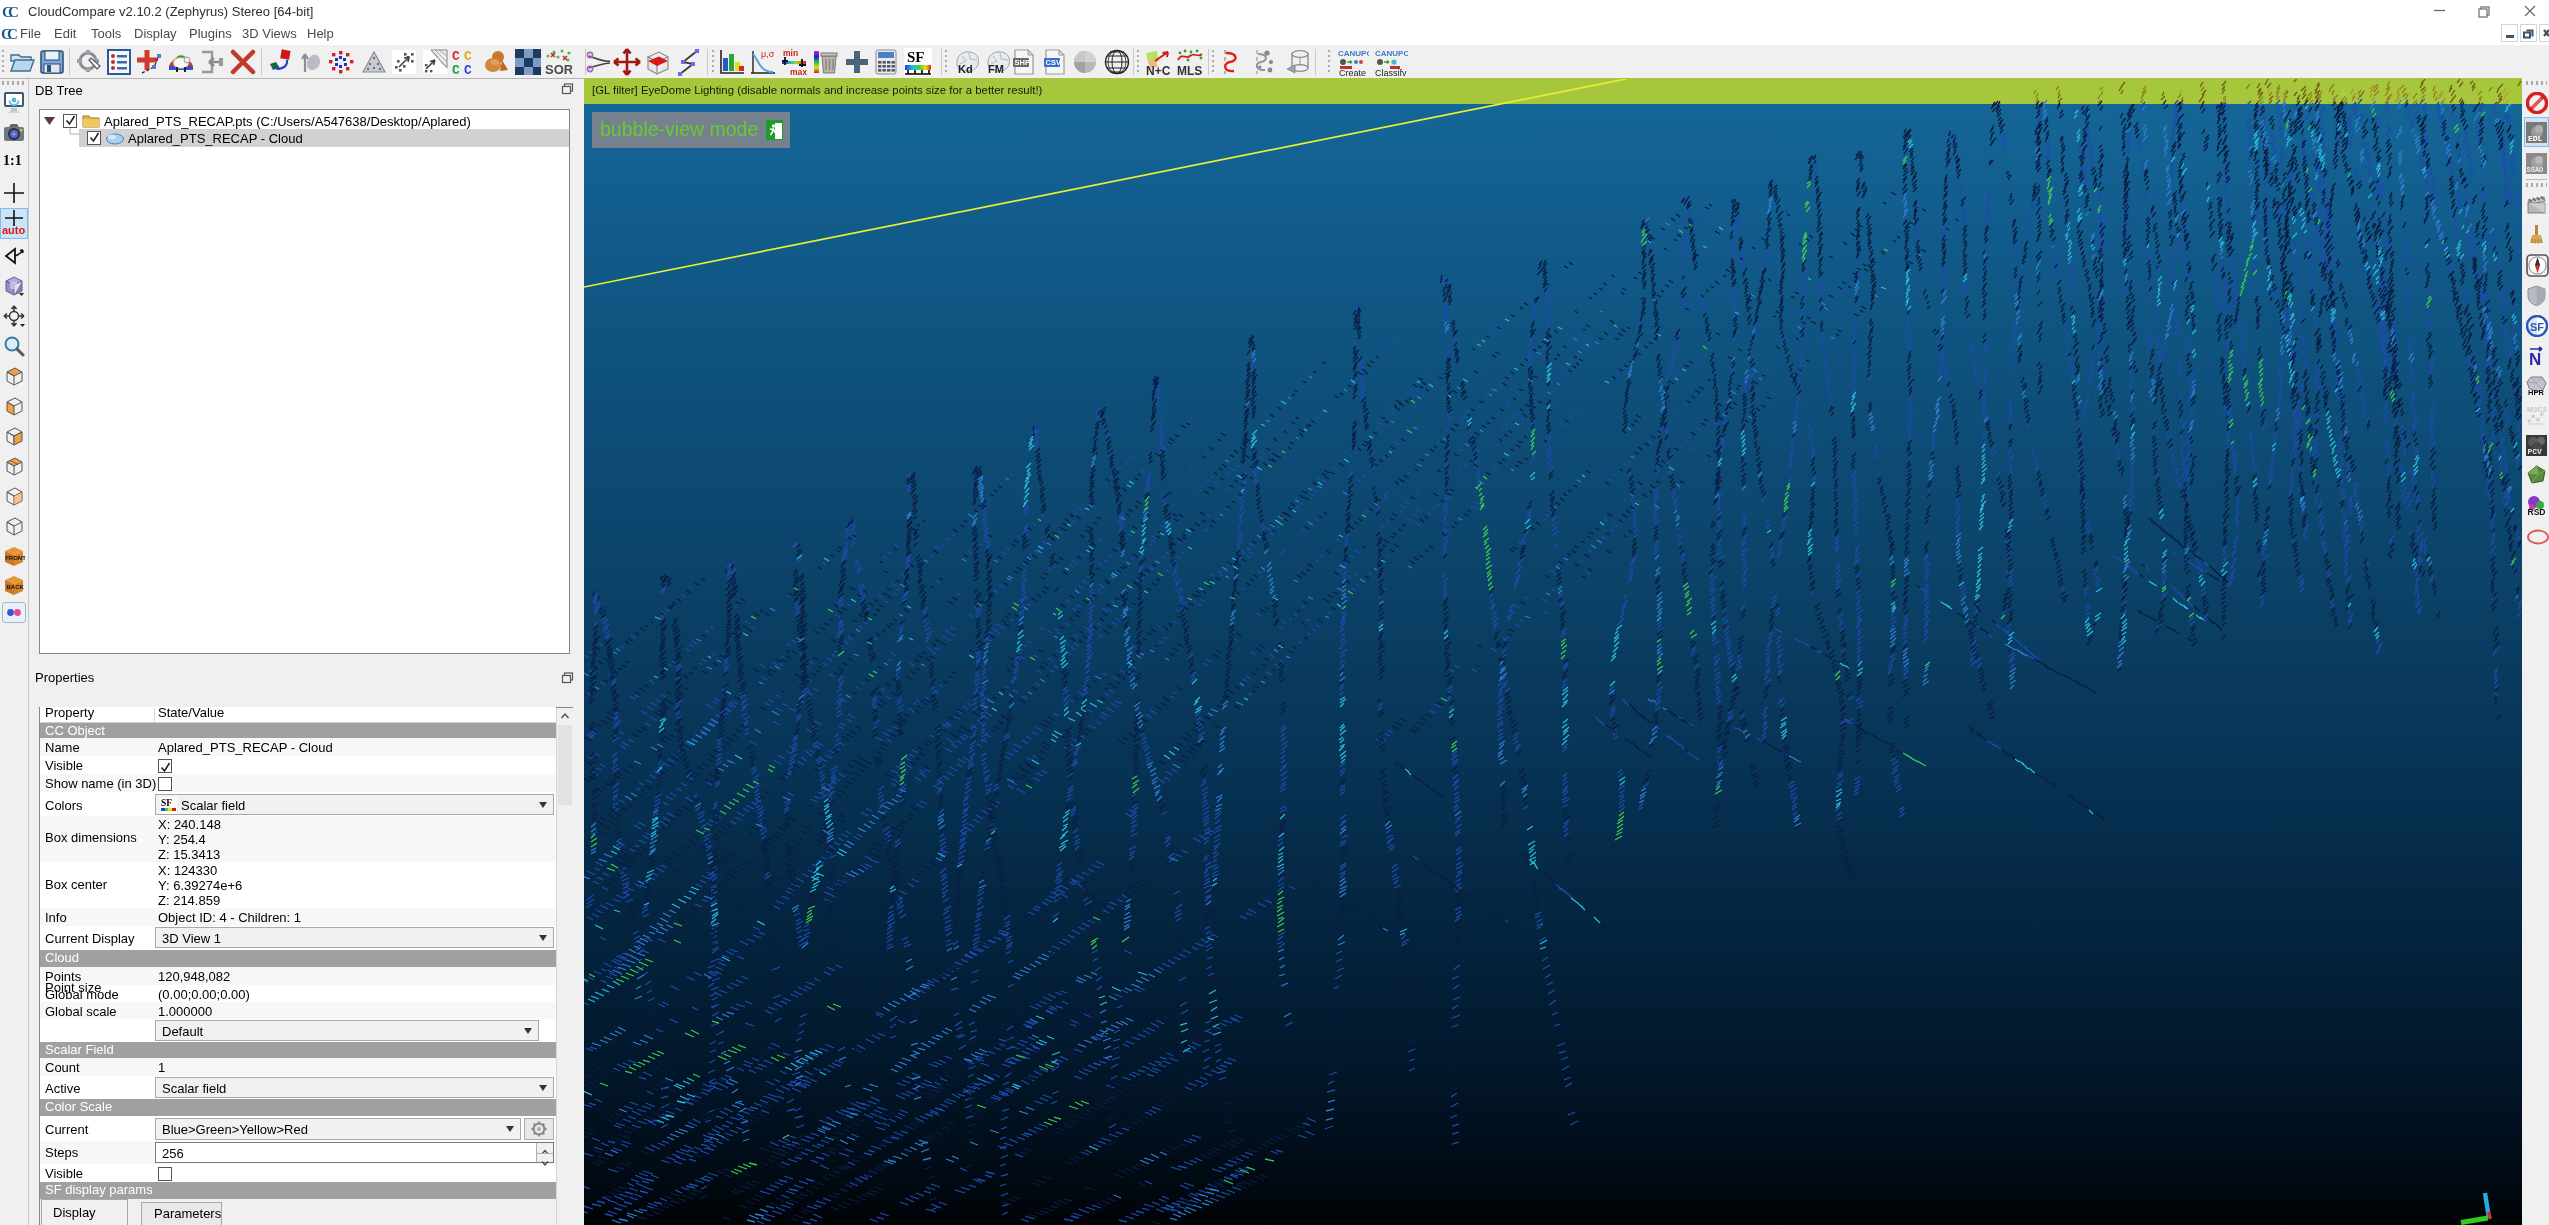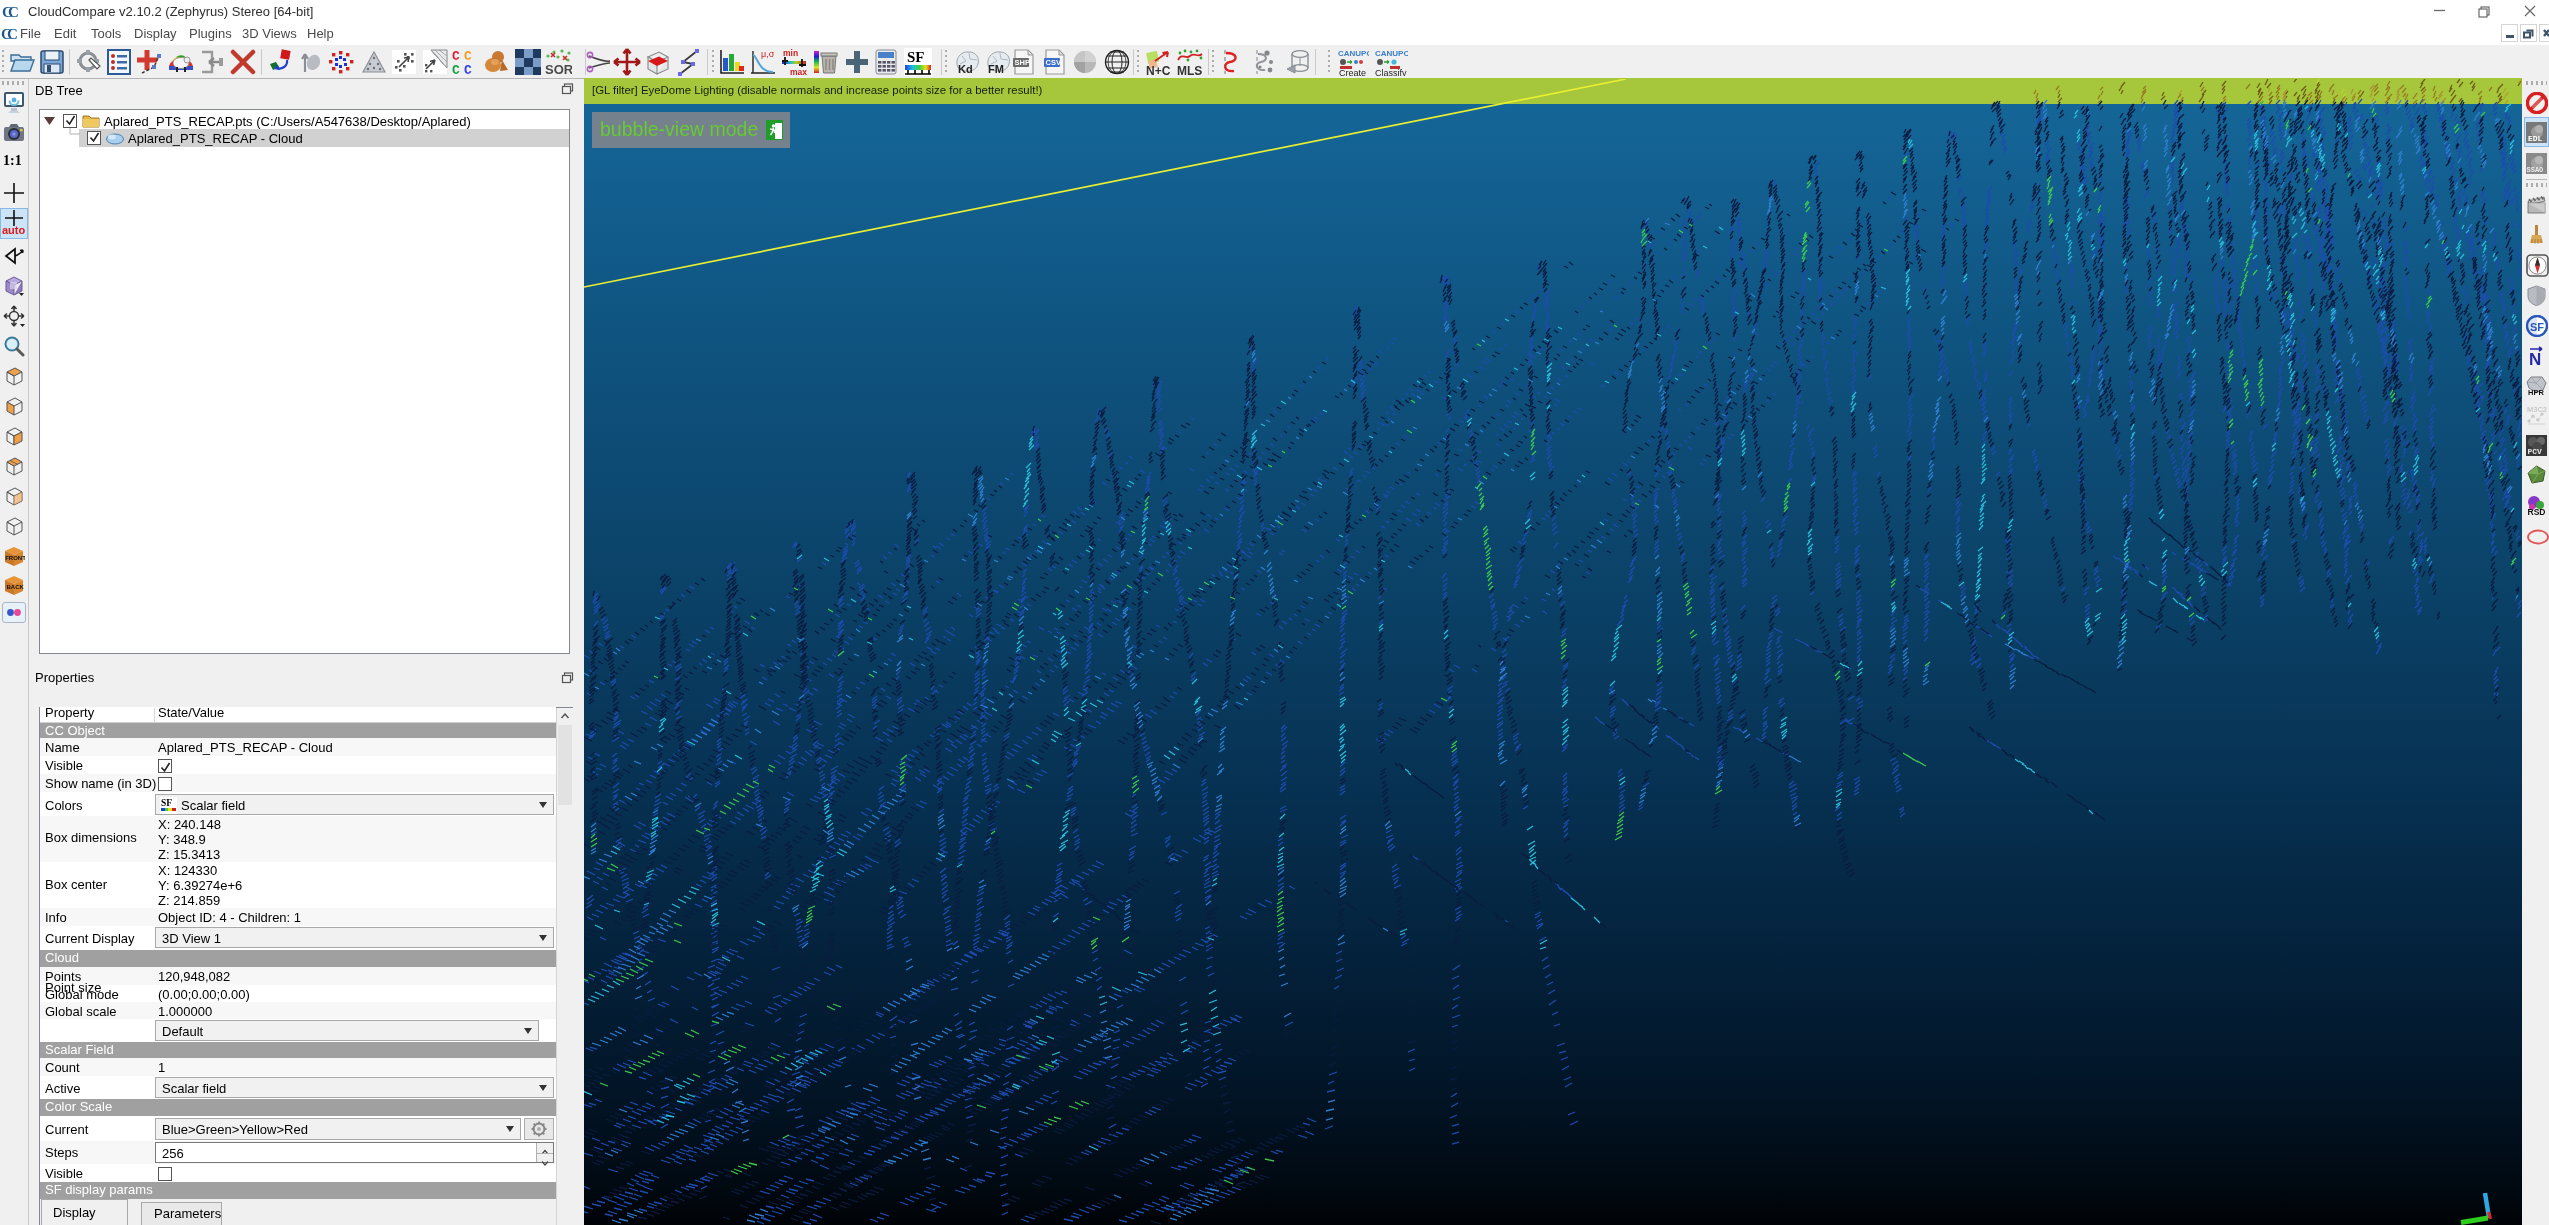--- a/index.html
+++ b/index.html
@@ -714,21 +714,21 @@
         <rect x="1" y="11" width="11" height="3" fill="#e8e020"></rect>
         <rect x="1" y="11" width="7" height="3" fill="#40d040"></rect>
         <rect x="1" y="11" width="4" height="3" fill="#2040e0"></rect>
       </svg>
       <span style="position:absolute;left:25px;top:3px">Scalar field</span>
       <span class="carr"></span>
     </div>
 <div class="prow pa" style="top:816px;height:46px"></div>
     <span class="pl" style="top:830px">Box dimensions</span>
 <span class="pv" style="top:817px">X: 240.148</span>
-    <span class="pv" style="top:832px">Y: 348.9</span>
+    <span class="pv" style="top:832px">Y: 254.4</span>
     <span class="pv" style="top:847px">Z: 15.3413</span>
 <span class="pl" style="top:877px">Box center</span>
 <span class="pv" style="top:863px">X: 124330</span>
     <span class="pv" style="top:878px">Y: 6.39274e+6</span>
     <span class="pv" style="top:893px">Z: 214.859</span>
 <div class="prow pa" style="top:908px;height:18px"></div>
     <span class="pl" style="top:910px">Info</span>
     <span class="pv" style="top:910px">Object ID: 4 - Children: 1</span>
 <span class="pl" style="top:931px">Current Display</span>
 <div class="combo" style="left:155px;top:927px;width:399px;height:21px">

